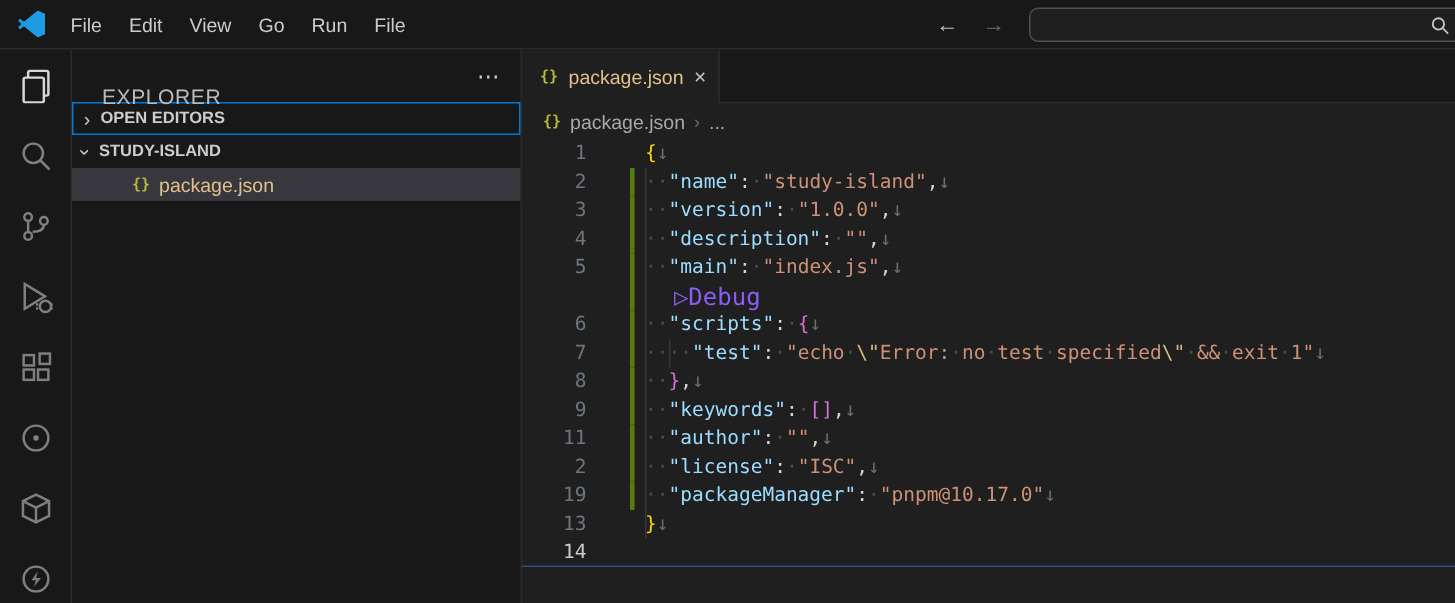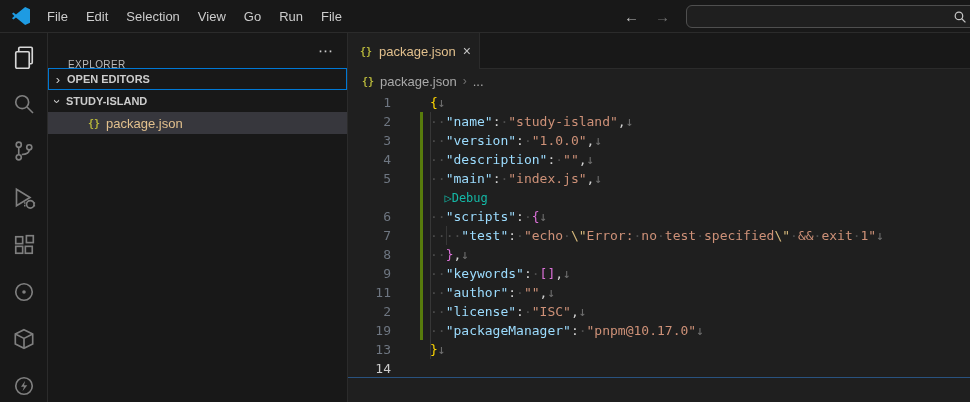--- a/index.html
+++ b/index.html
@@ -30,21 +30,21 @@
   .ab-item { width:48px; height:47px; flex:none; display:flex; align-items:center; justify-content:center;
     color:#7f7f7f; cursor:pointer; }
   .ab-item.active { color:#d7d7d7; }
   .ab-item svg { width:24px; height:24px; }
 
   
   .sidebar { width:300px; flex:none; background:#181818; border-right:1px solid #2b2b2b;
     color:#cccccc; font-size:13px; }
   .sb-header { height:35px; display:flex; align-items:center; justify-content:space-between;
     padding:0 14px 0 20px; }
-  .sb-title { font-size:10px; color:#bbbbbb; letter-spacing:0.4px;margin-top:27px; }
+  .sb-title { font-size:14px; color:#bbbbbb; letter-spacing:0.4px;margin-top:27px; }
   .sb-more { color:#cccccc; font-size:15px; cursor:pointer; }
   .sb-row { height:22px; display:flex; align-items:center; font-size:11px; font-weight:700; cursor:pointer; }
   .sb-row .twisty { width:18px; text-align:center; font-size:13px; font-weight:400; color:#cccccc; }
   .twisty.expanded { display:inline-block; transform:rotate(90deg); }
   .row-open-editors { border:1px solid #0078d4; }
   .file-row { height:22px; display:flex; align-items:center; background:#37373d;
     padding-left:40px; gap:6px; font-size:13px; cursor:pointer; }
   .json-icon { font-family:"DejaVu Sans Mono", monospace; font-size:10px; font-weight:700; color:#b7b73b; }
   .file-label { color:#e2c08d; }
 
@@ -64,41 +64,40 @@
   .codearea { flex:1; position:relative; font-family:"DejaVu Sans Mono", monospace;
     font-size:13px; line-height:19px; overflow:hidden; }
   .guide { position:absolute; width:1px; background:#373737; z-index:0; }
   .code-row { display:flex; height:19px; position:relative; z-index:1; }
   .code-row.current { border-bottom:1px solid rgba(47,111,180,0.65); }
   .gutter { width:43px; flex:none; text-align:right; color:#6e7681; }
   .current .gutter { color:#cccccc; }
   .diff { width:3px; flex:none; margin-left:29px; }
   .diff.added { background:#587c0c; }
   .code { margin-left:7px; white-space:pre; color:#d4d4d4; }
-  .codelens { color:#14b8a6; font-size:12px; padding-left:2ch; }
+  .codelens { color:#8b5cf6; font-size:16px; padding-left:2ch; }
   .tk-w { color:#4e4e4e; }
   .tk-k { color:#9cdcfe; }
   .tk-s { color:#ce9178; }
   .tk-e { color:#d7ba7d; }
   .tk-p { color:#d4d4d4; }
   .tk-b1 { color:#ffd700; }
   .tk-b2 { color:#da70d6; }
   .tk-a { color:#6e6e6e; }
 </style>
 </head>
 <body>
 
 <div class="app">
 
   <div class="titlebar">
     <div class="vscode-logo"></div>
     <div class="menus">
       <div class="menu-item">File</div>
       <div class="menu-item">Edit</div>
-      <div class="menu-item">Selection</div>
       <div class="menu-item">View</div>
       <div class="menu-item">Go</div>
       <div class="menu-item">Run</div>
       <div class="menu-item">File</div>
     </div>
     <div class="nav-arrows">
       <span class="arrow-back">←</span>
       <span class="arrow-fwd">→</span>
     </div>
     <div class="command-center">

